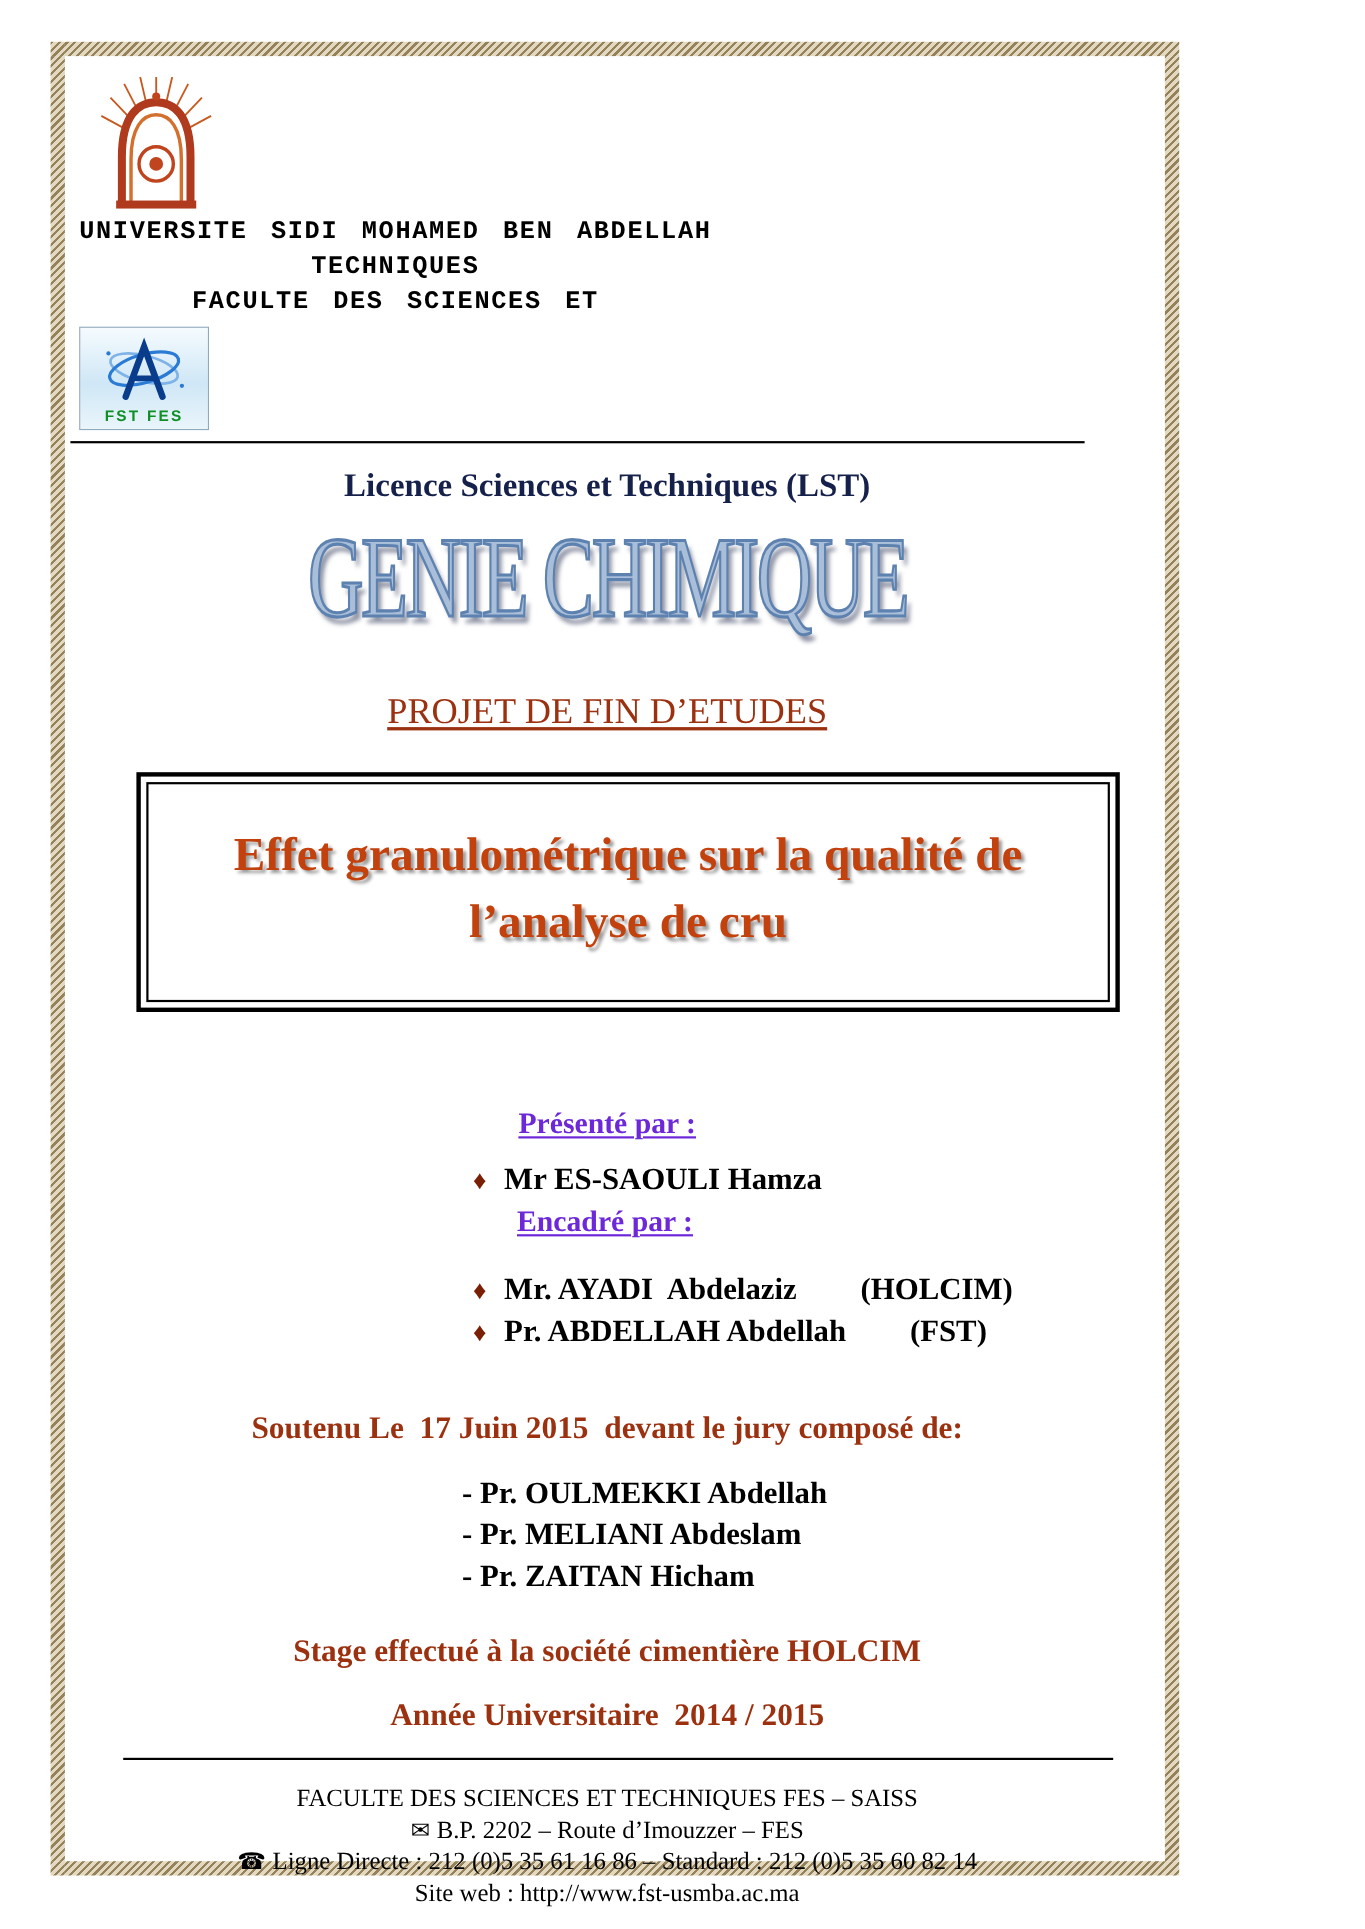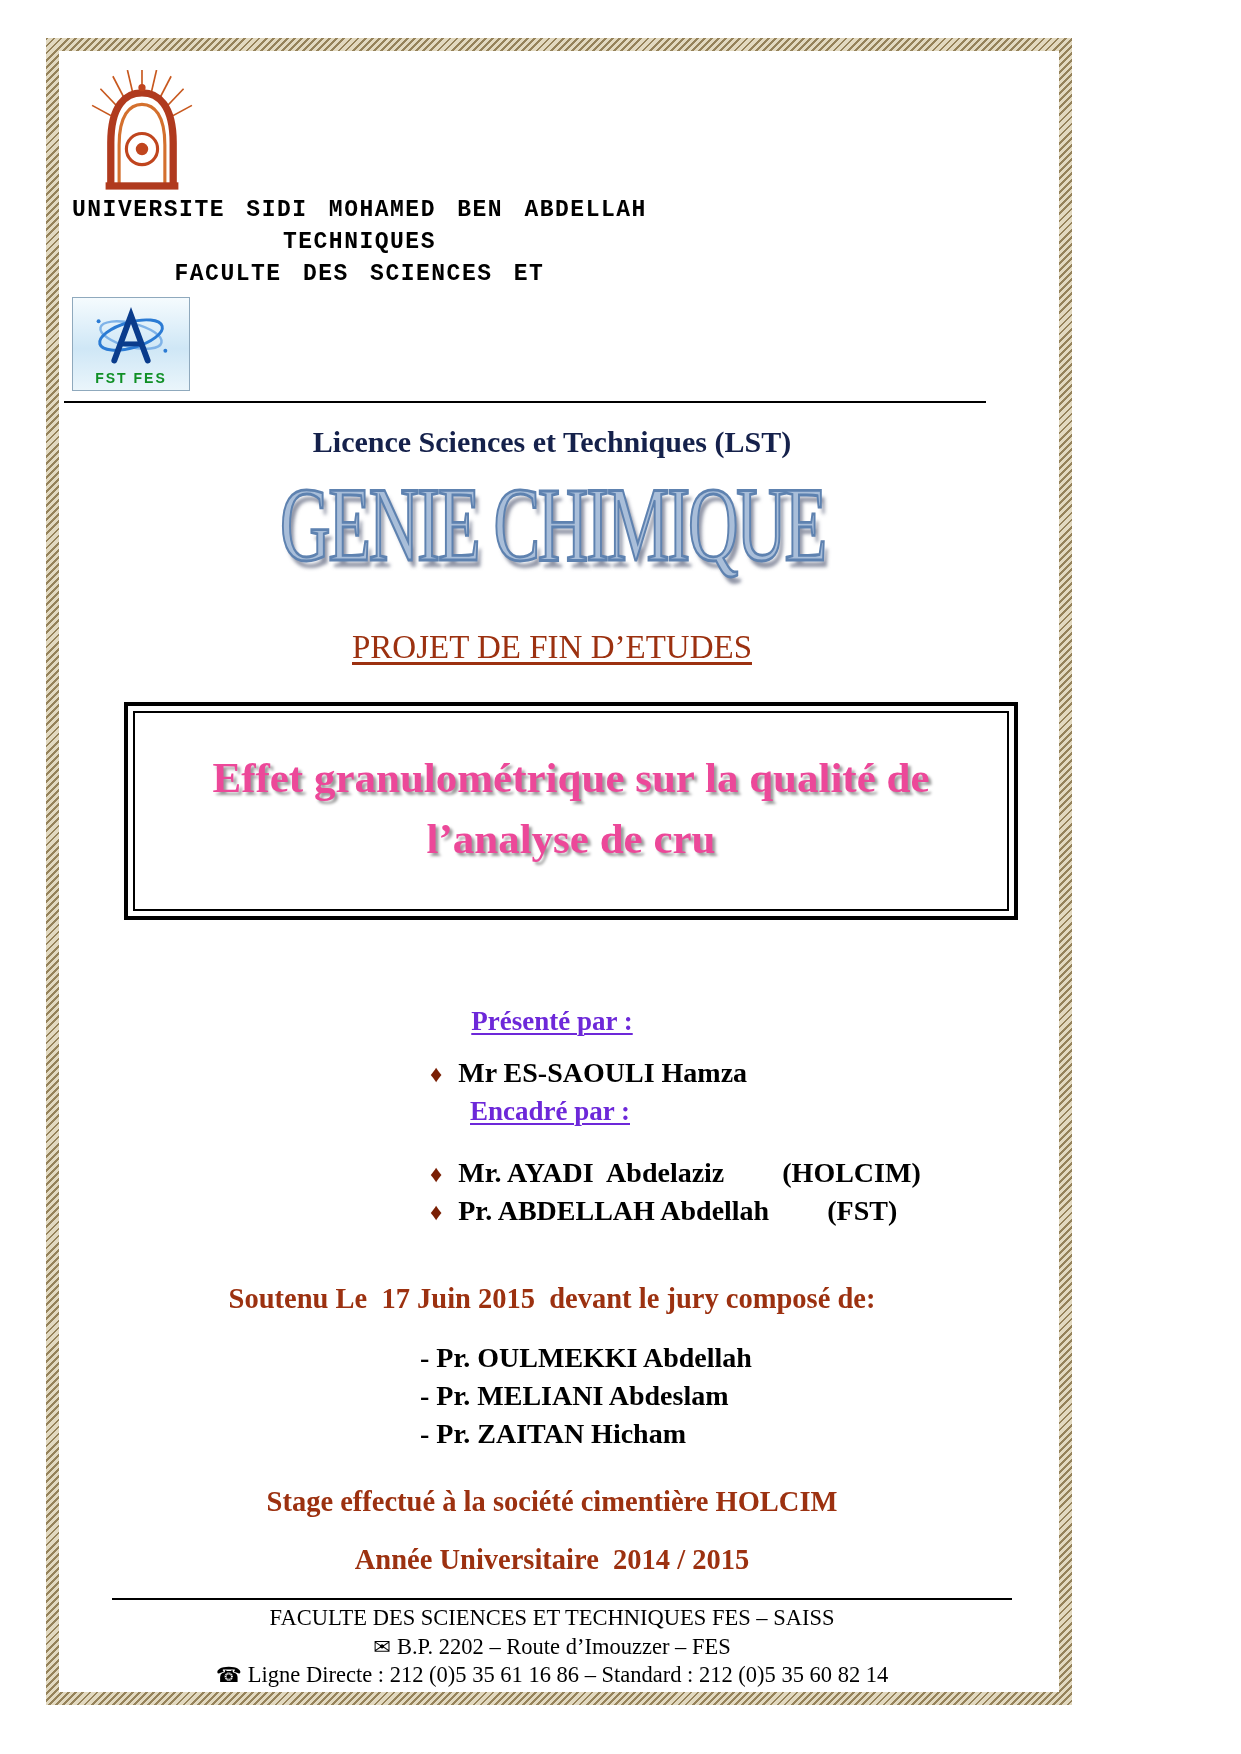--- a/index.html
+++ b/index.html
@@ -65,21 +65,21 @@
     color:#9c3110; font-weight:normal; font-size:33px;
     text-decoration:underline; text-decoration-thickness:2.5px; text-underline-offset:4px;
   }
 
   .title-box-outer {
     margin:36px 0 0 52px; width:876px;
     border:4px solid #000; padding:5px; background:#fff;
   }
   .title-box-inner {
     border:2px solid #000; padding:34px 8px 40px; text-align:center;
-    font-weight:bold; font-size:43px; line-height:1.42; color:#ec4899;
+    font-weight:bold; font-size:43px; line-height:1.42; color:#c2410c;
     text-shadow:3px 3px 3px #9a9a9a;
   }
 
   .presented-label { margin-top:86px; text-align:center; }
   .accent-underline {
     color:#6d28d9; font-weight:bold; font-size:27px;
     text-decoration:underline; text-decoration-thickness:2px; text-underline-offset:3px;
   }
 
   .bullet-block { margin:20px 0 0 358px; font-weight:bold; font-size:28px; color:#000; }
@@ -92,21 +92,21 @@
   .accent-line {
     text-align:center; color:#9c3110; font-weight:bold; font-size:28.5px;
   }
   .soutenu { margin-top:56px; }
   .jury-block { margin:26px 0 0 348px; font-weight:bold; font-size:28px; color:#000; line-height:1.18; }
   .jury-block div { margin-bottom:5px; }
   .stage { margin-top:36px; }
   .annee { margin-top:26px; }
 
   .footer-rule { border-top:2.5px solid #000; width:900px; margin:22px 0 0 40px; }
-  .footer { margin-top:4px; text-align:center; font-size:22.5px; color:#000; line-height:1.28; }
+  .footer { margin-top:21px; text-align:center; font-size:22.5px; color:#000; line-height:1.28; }
   .footer .glyph { font-size:21px; margin-right:6px; }
   .site-url { color:#000; }
 </style>
 </head>
 <body>
 
 <div class="sheet">
   <div class="frame"></div>
 
   <div class="content">
@@ -212,16 +212,19 @@
     <div class="footer-rule"></div>
 
     <div class="footer">
       <div data-bind="footer.line1">FACULTE DES SCIENCES ET TECHNIQUES FES – SAISS</div>
       <div>
         <span class="glyph" data-bind="icons.envelope">✉</span><span data-bind="footer.line2">B.P. 2202 – Route d’Imouzzer – FES</span>
       </div>
       <div>
         <span class="glyph" data-bind="icons.phone">☎</span><span data-bind="footer.line3">Ligne Directe : 212 (0)5 35 61 16 86 – Standard : 212 (0)5 35 60 82 14</span>
       </div>
+      <div>
+        <span data-bind="footer.site_label">Site web : </span><span class="site-url" data-bind="footer.site_url">http://www.fst-usmba.ac.ma</span>
+      </div>
     </div>
 
   </div>
 </div>
 
 </body></html>

